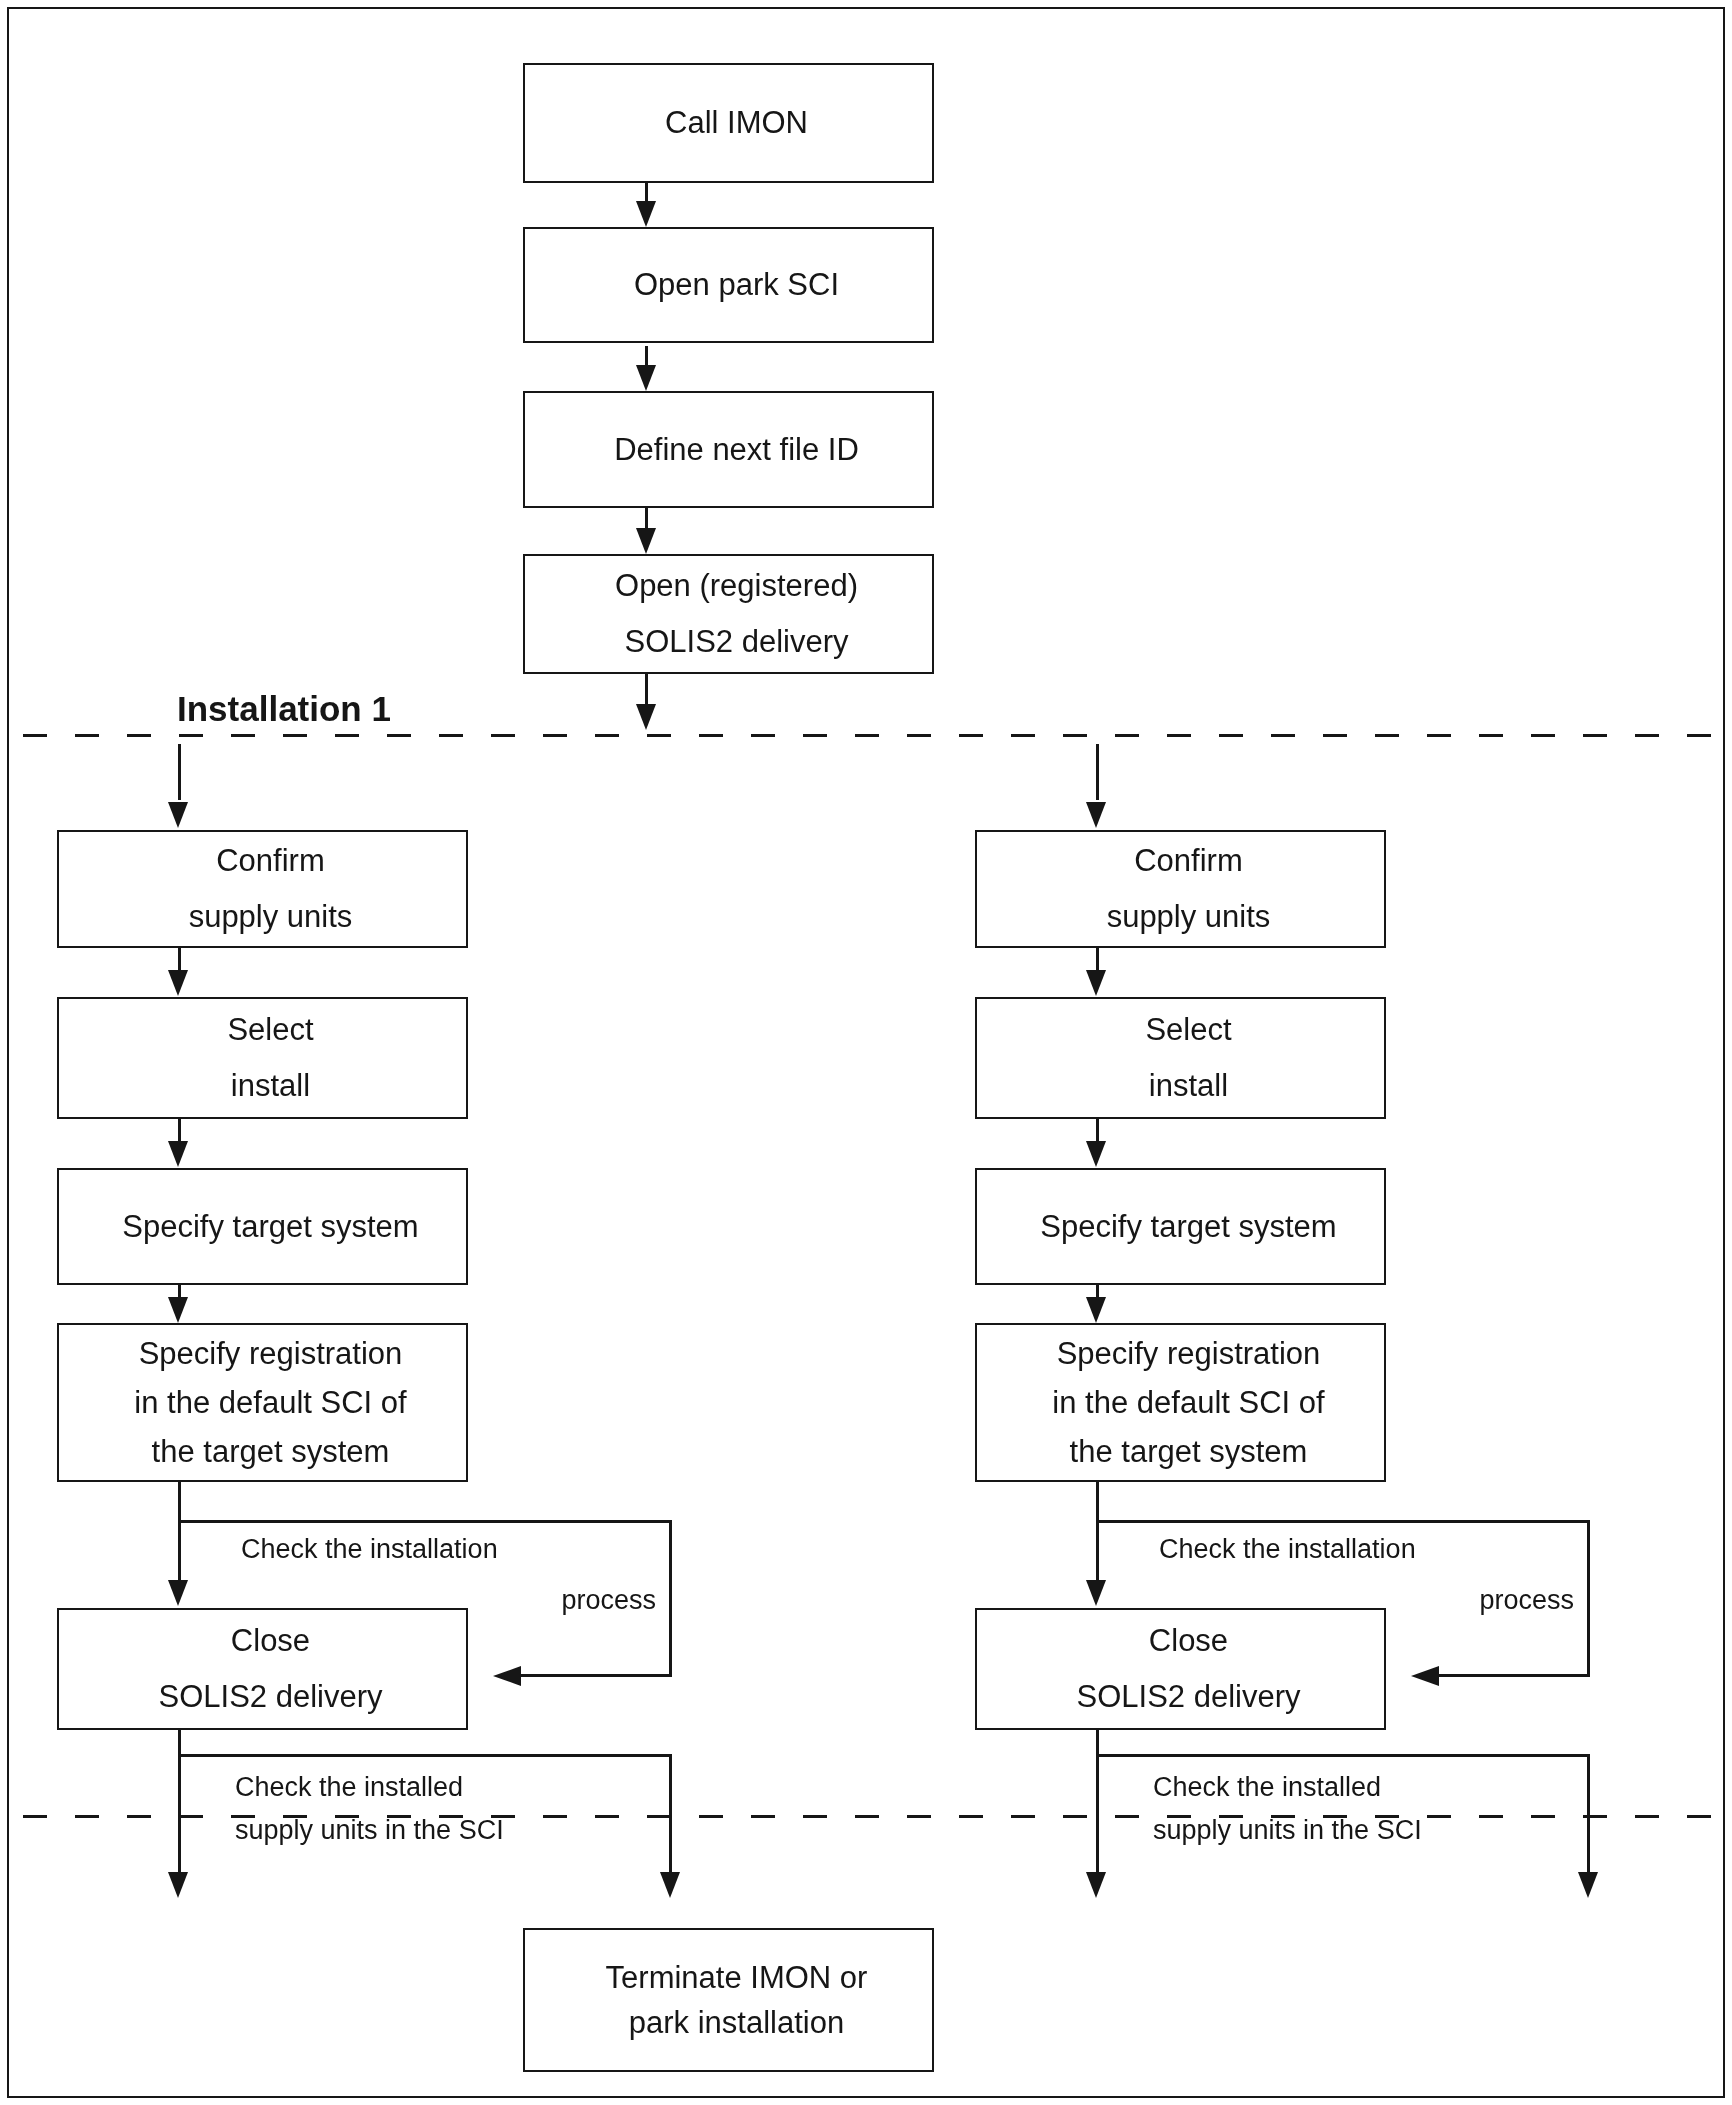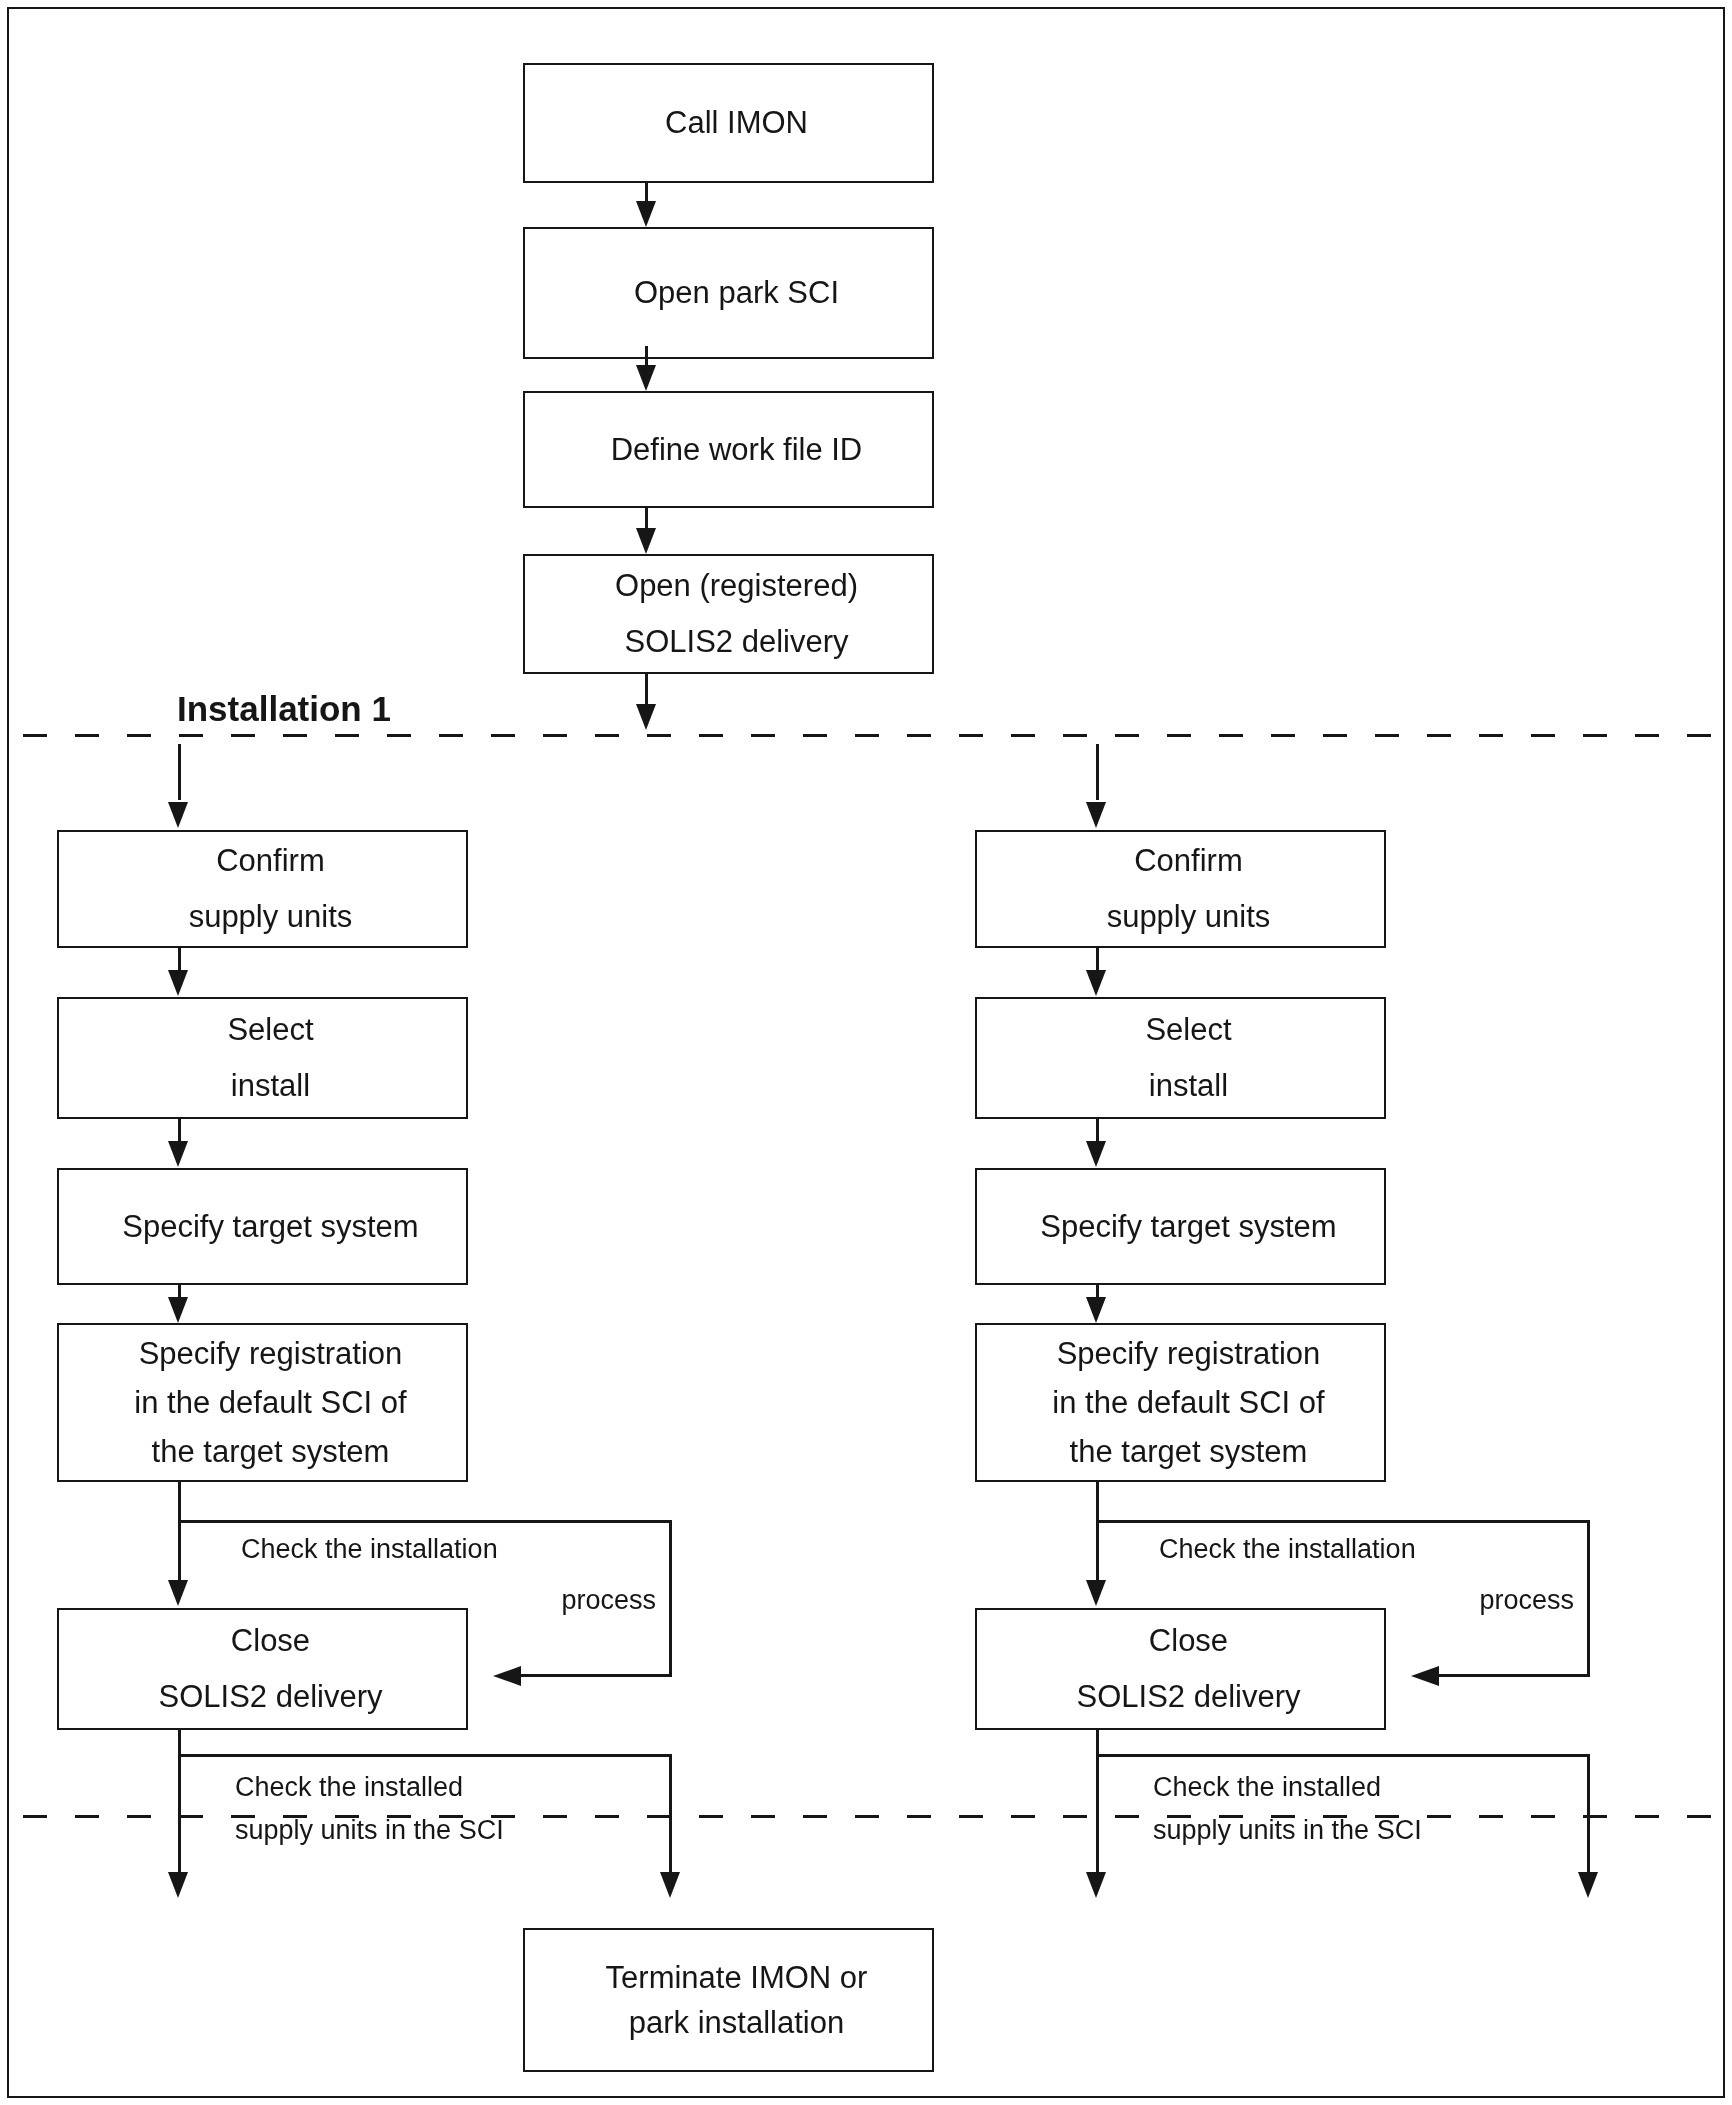--- a/index.html
+++ b/index.html
@@ -82,25 +82,25 @@
 </head>
 <body>
 
 <div id="stage">
   <div class="frame"></div>
 
   <div class="box" style="left:523px;top:63px;height:120px">Call IMON</div>
   <div class="vline" style="left:645px;top:183px;height:21px"></div>
   <div class="arrow-down" style="left:636px;top:201px"></div>
 
-  <div class="box" style="left:523px;top:227px;height:132px">Open park SCI</div>
+  <div class="box" style="left:523px;top:227px;height:116px">Open park SCI</div>
   <div class="vline" style="left:645px;top:346px;height:22px"></div>
   <div class="arrow-down" style="left:636px;top:365px"></div>
 
-  <div class="box" style="left:523px;top:391px;height:117px">Define work file ID</div>
+  <div class="box" style="left:523px;top:391px;height:117px">Define next file ID</div>
   <div class="vline" style="left:645px;top:508px;height:22px"></div>
   <div class="arrow-down" style="left:636px;top:528px"></div>
 
   <div class="box" style="left:523px;top:554px;height:120px">Open (registered)
 SOLIS2 delivery</div>
   <div class="vline" style="left:645px;top:674px;height:32px"></div>
   <div class="arrow-down" style="left:636px;top:704px"></div>
 
   <div class="dashed" style="top:734px"></div>
   <div class="dashed" style="top:1815px"></div>

